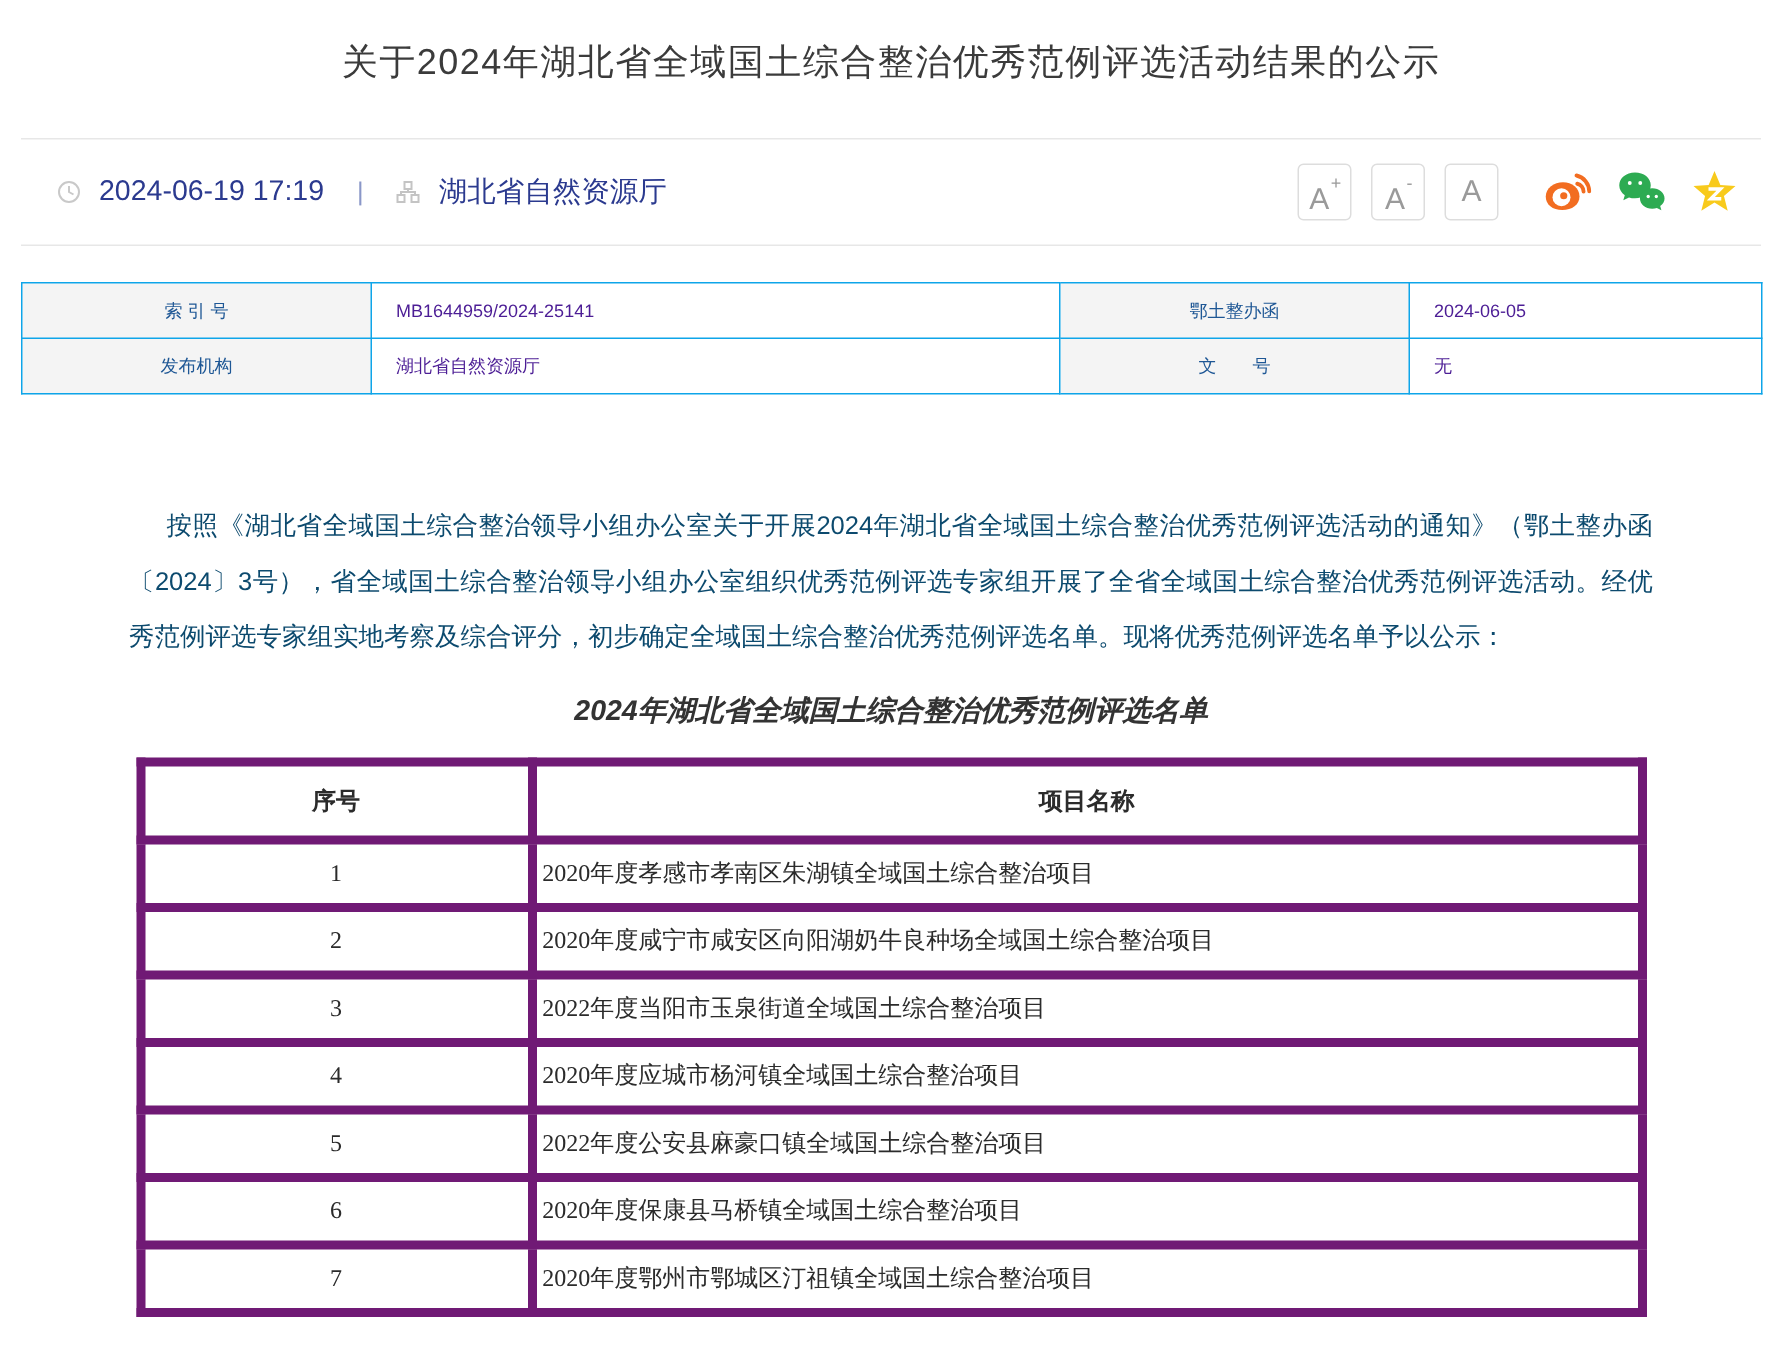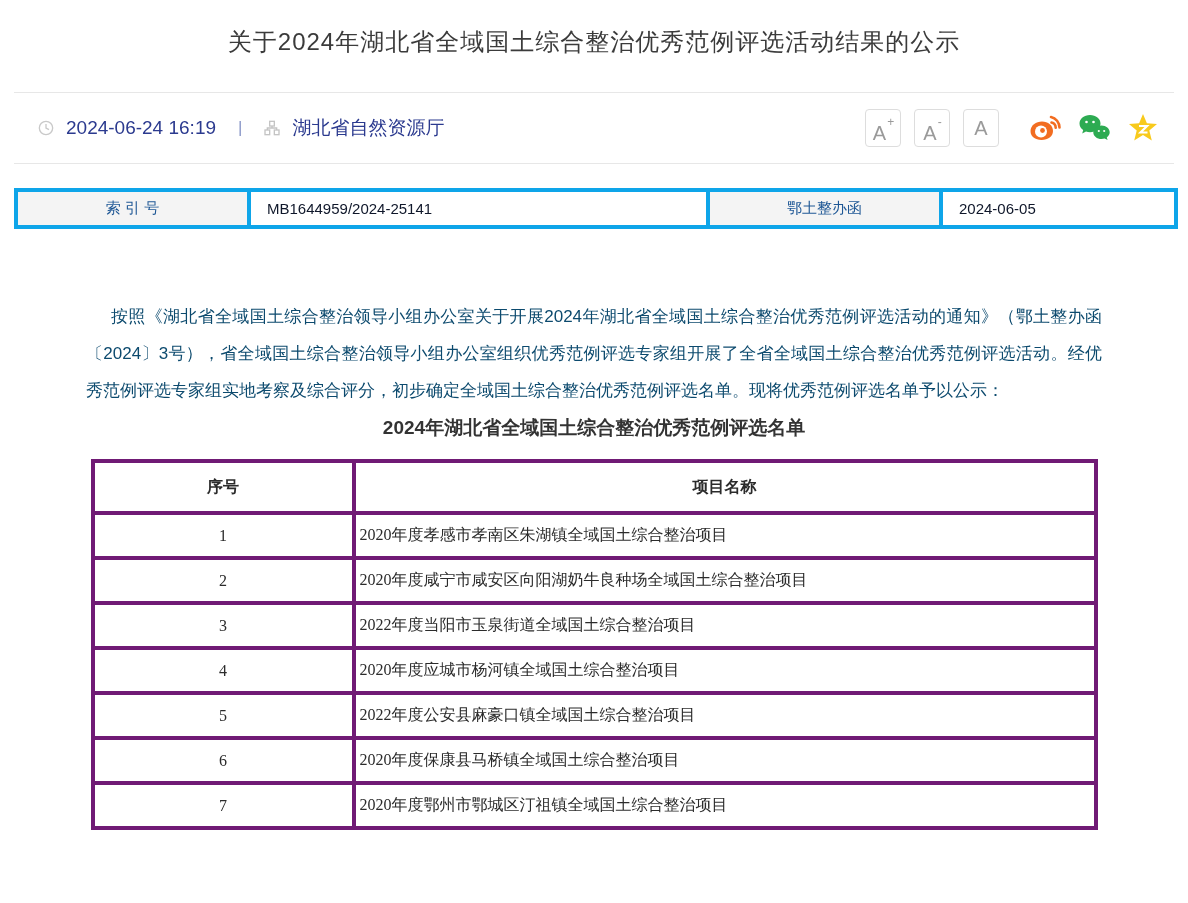--- a/index.html
+++ b/index.html
@@ -72,64 +72,65 @@
   .font-btn sup { font-size: 12px; position: relative; top: -6px; left: 1px; }
   .share-icon { margin-left: 17px; cursor: pointer; display: inline-flex; }
 
   .info-table {
     width: 1160px;
     margin: 24px 14px 0 14px;
     border-collapse: collapse;
     table-layout: fixed;
   }
   .info-table td {
-    border: 4px solid #0ea5e9;
+    border: 1px solid #0ea5e9;
     height: 37px;
-    font-size: 15px;
+    font-size: 12px;
   }
   .info-table td.lbl {
     background: #f4f4f4;
     color: #1e5795;
     text-align: center;
   }
   .info-table td.val {
     background: #fff;
-    color: #0f172a;
+    color: #4c1d95;
     padding-left: 16px;
   }
   .col-l1 { width: 233px; }
   .col-v1 { width: 459px; }
   .col-l2 { width: 233px; }
   .col-v2 { width: 235px; }
 
   .article { padding: 0 86px; }
   .article p {
     margin-top: 69px;
     font-size: 17px;
     line-height: 37px;
     color: #0c4a6e;
     text-indent: 25px;
     text-align: justify;
   }
   .list-title {
-    margin-top: 6px;
+    margin-top: 18px;
     text-align: center;
     font-size: 19px;
     font-weight: bold;
     color: #333;
+    font-style: italic;
   }
 
   .main-table {
     width: 1007px;
     margin: 18px auto 0 auto;
     border-collapse: collapse;
     table-layout: fixed;
   }
   .main-table th, .main-table td {
-    border: 4px solid #701a75;
+    border: 6px solid #701a75;
   }
   .main-table th {
     height: 52px;
     font-size: 16px;
     font-weight: bold;
     color: #2b2b2b;
     text-align: center;
   }
   .main-table td {
     height: 45px;
@@ -149,21 +150,21 @@
 
   <div class="divider top"></div>
 
   <div class="meta-bar">
     <span class="icon">
       <svg width="16" height="16" viewBox="0 0 24 24" fill="none" stroke="#c9c9c9" stroke-width="2">
         <circle cx="12" cy="12" r="10"></circle>
           <path d="M12 6v6l4.5 2.5"></path>
       </svg>
     </span>
-    <span class="time">2024-06-24 16:19</span>
+    <span class="time">2024-06-19 17:19</span>
     <span class="sep">|</span>
     <span class="icon">
       <svg width="16" height="16" viewBox="0 0 24 24" fill="none" stroke="#c4c4c4" stroke-width="2">
         <rect x="8.5" y="2" width="7" height="7"></rect>
         <rect x="1.5" y="15" width="7" height="7"></rect>
         <rect x="15.5" y="15" width="7" height="7"></rect>
         <path d="M12 9v3M5 15v-3h14v3"></path>
       </svg>
     </span>
     <a class="source">湖北省自然资源厅</a>
@@ -210,20 +211,26 @@
         <col class="col-l2">
         <col class="col-v2">
       </colgroup>
     <tbody>
       <tr>
         <td class="lbl">索 引 号</td>
         <td class="val">MB1644959/2024-25141</td>
         <td class="lbl">鄂土整办函</td>
         <td class="val">2024-06-05</td>
       </tr>
+      <tr>
+        <td class="lbl">发布机构</td>
+        <td class="val">湖北省自然资源厅</td>
+        <td class="lbl">文　　号</td>
+        <td class="val">无</td>
+      </tr>
     </tbody>
   </table>
 
   <div class="article">
     <p>按照《湖北省全域国土综合整治领导小组办公室关于开展2024年湖北省全域国土综合整治优秀范例评选活动的通知》（鄂土整办函〔2024〕3号），省全域国土综合整治领导小组办公室组织优秀范例评选专家组开展了全省全域国土综合整治优秀范例评选活动。经优秀范例评选专家组实地考察及综合评分，初步确定全域国土综合整治优秀范例评选名单。现将优秀范例评选名单予以公示：</p>
     <div class="list-title">2024年湖北省全域国土综合整治优秀范例评选名单</div>
 
     <table class="main-table">
       <thead>
         <tr>

